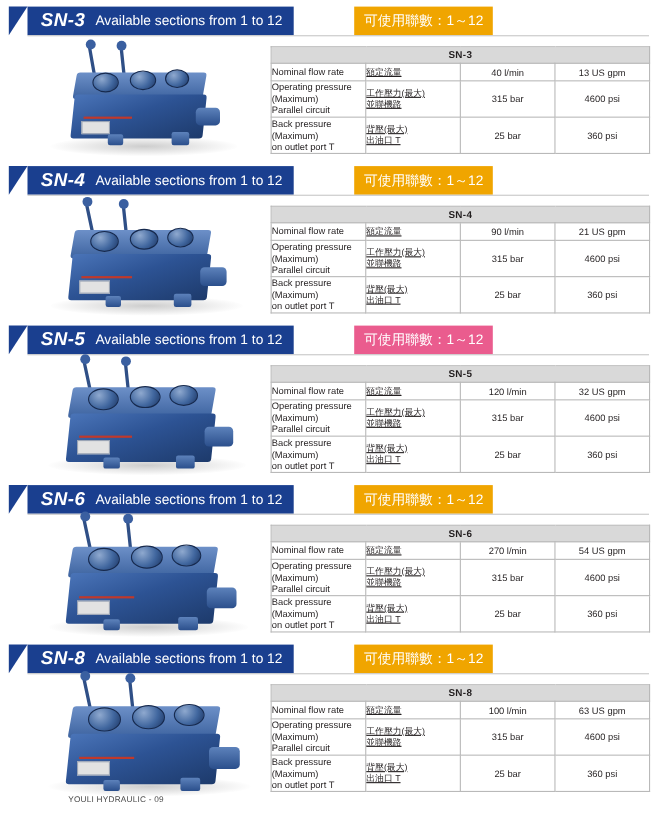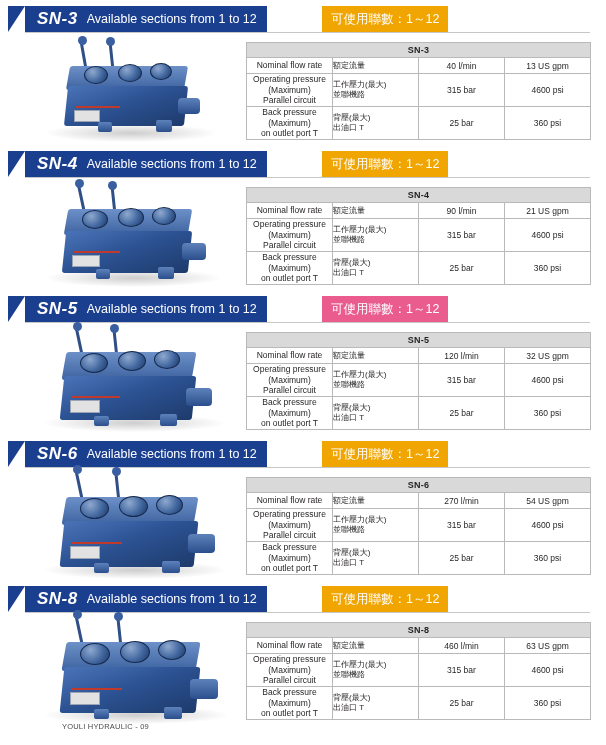--- a/index.html
+++ b/index.html
@@ -168,22 +168,22 @@
     vertical-align: middle;
   }
   .spec .title-row td {
     background: #d9d9d9;
     text-align: center;
     font-weight: bold;
     font-size: 9px;
     height: 14px;
     letter-spacing: 0.3px;
   }
-  .c-en { width: 118px; padding: 3px 0 3px 6px; line-height: 1.25; text-align: center; }
-  .c-cn { width: 74px; padding: 3px 0 3px 6px; line-height: 1.25; font-size: 8px; }
+  .c-en { width: 118px; padding: 3px 0 3px 6px; line-height: 1.25; }
+  .c-cn { width: 74px; padding: 3px 0 3px 6px; line-height: 1.25; font-size: 8px; text-decoration: underline; }
   .c-v1 { width: 76px; text-align: center; }
   .c-v2 { width: 75px; text-align: center; }
   .r1 td { height: 15px; }
   .r2 td { height: 22px; }
   .r3 td { height: 22px; }
 
   
   .footer {
     position: absolute;
     left: 62px;
@@ -500,21 +500,21 @@
     </div>
 
     <table class="spec">
       <tbody>
           <tr class="title-row">
         <td colspan="4">SN-8</td>
       </tr>
       <tr class="r1">
         <td class="c-en">Nominal flow rate</td>
         <td class="c-cn">額定流量</td>
-        <td class="c-v1">460 l/min</td>
+        <td class="c-v1">100 l/min</td>
         <td class="c-v2">63 US gpm</td>
       </tr>
       <tr class="r2">
         <td class="c-en">
           <div>Operating pressure (Maximum)</div>
           <div>Parallel circuit</div>
         </td>
         <td class="c-cn">
           <div>工作壓力(最大)</div>
           <div>並聯機路</div>

